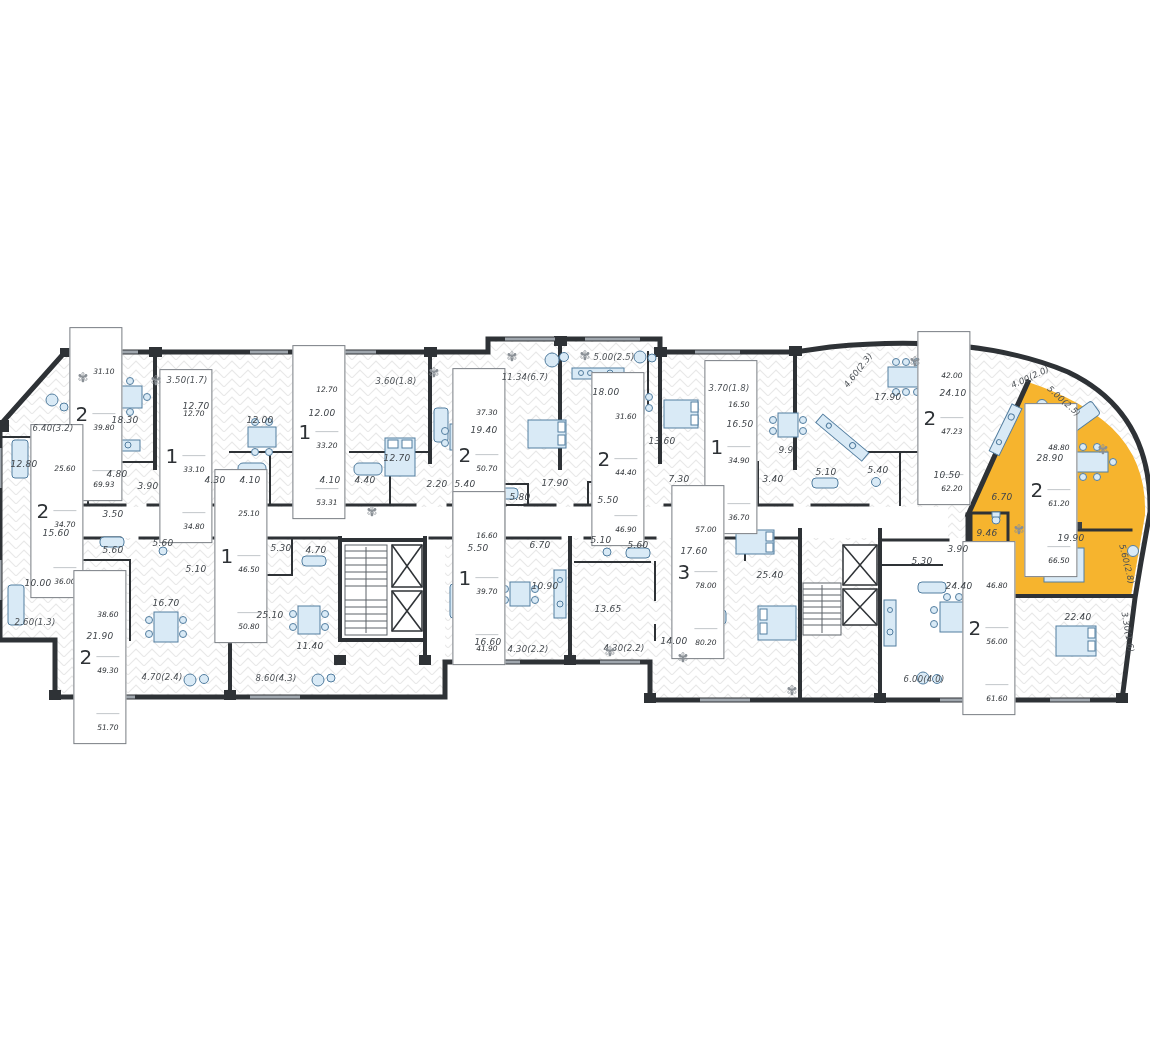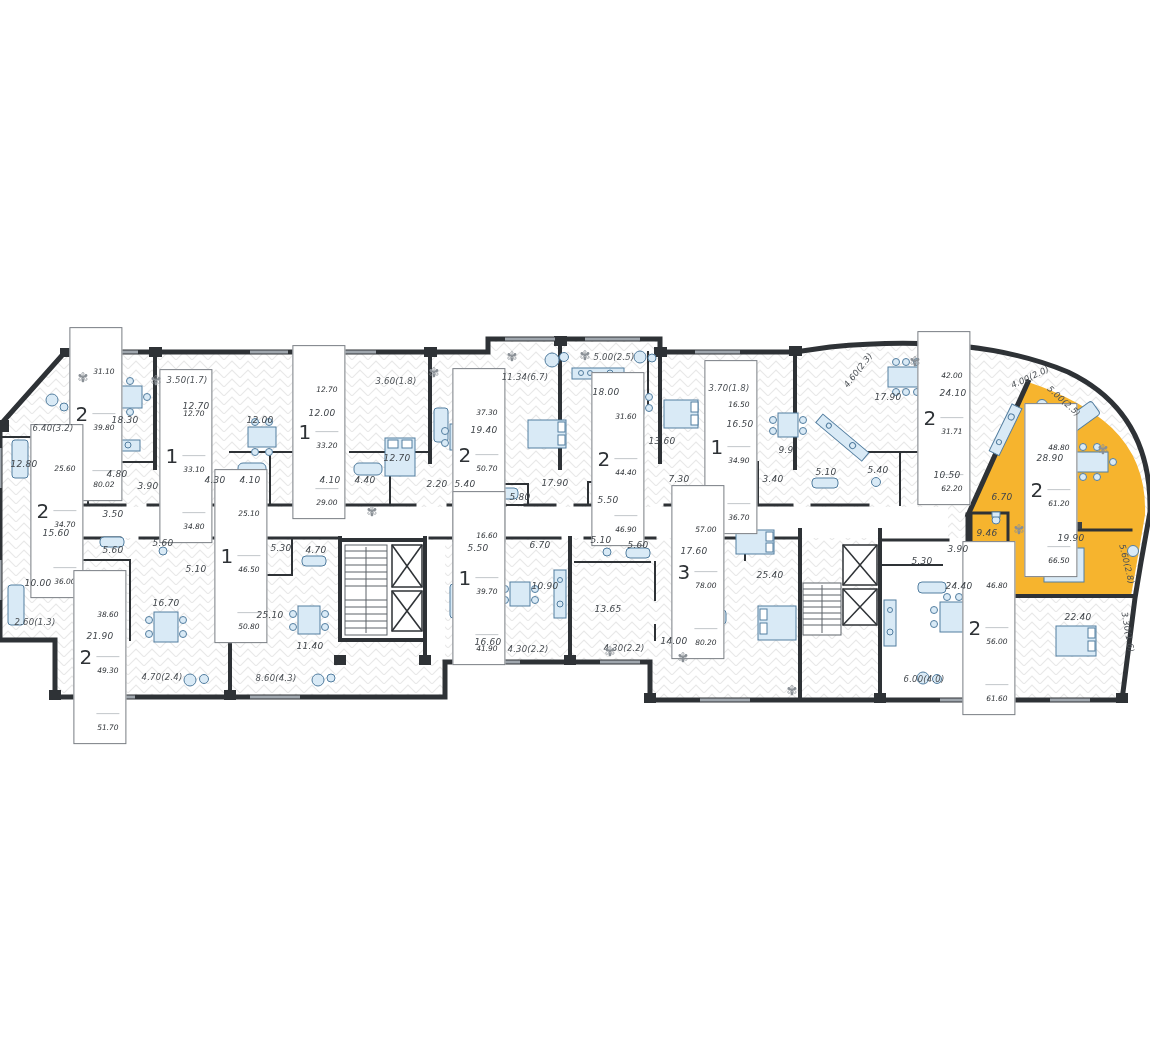--- a/index.html
+++ b/index.html
@@ -485,21 +485,21 @@
           <circle cx="1042" cy="405" r="5.5"></circle>
     </g>
   </g>
 </svg>
 
 <div class="stat" style="left:96px;top:414px">
   <span class="d">2</span>
   <span class="nums">
     <span>31.10</span>
         <span>39.80</span>
-        <span>80.02</span>
+        <span>69.93</span>
       </span>
 </div>
 <div class="stat" style="left:57px;top:511px">
   <span class="d">2</span>
   <span class="nums">
     <span>25.60</span>
         <span>34.70</span>
         <span>36.00</span>
       </span>
 </div>
@@ -509,21 +509,21 @@
     <span>12.70</span>
         <span>33.10</span>
         <span>34.80</span>
       </span>
 </div>
 <div class="stat" style="left:319px;top:432px">
   <span class="d">1</span>
   <span class="nums">
     <span>12.70</span>
         <span>33.20</span>
-        <span>29.00</span>
+        <span>53.31</span>
       </span>
 </div>
 <div class="stat" style="left:479px;top:455px">
   <span class="d">2</span>
   <span class="nums">
     <span>37.30</span>
         <span>50.70</span>
         <span>88.40</span>
       </span>
 </div>
@@ -540,21 +540,21 @@
   <span class="nums">
     <span>16.50</span>
         <span>34.90</span>
         <span>36.70</span>
       </span>
 </div>
 <div class="stat" style="left:944px;top:418px">
   <span class="d">2</span>
   <span class="nums">
     <span>42.00</span>
-        <span>31.71</span>
+        <span>47.23</span>
         <span>62.20</span>
       </span>
 </div>
 <div class="stat" style="left:1051px;top:490px">
   <span class="d">2</span>
   <span class="nums">
     <span>48.80</span>
         <span>61.20</span>
         <span>66.50</span>
       </span>

